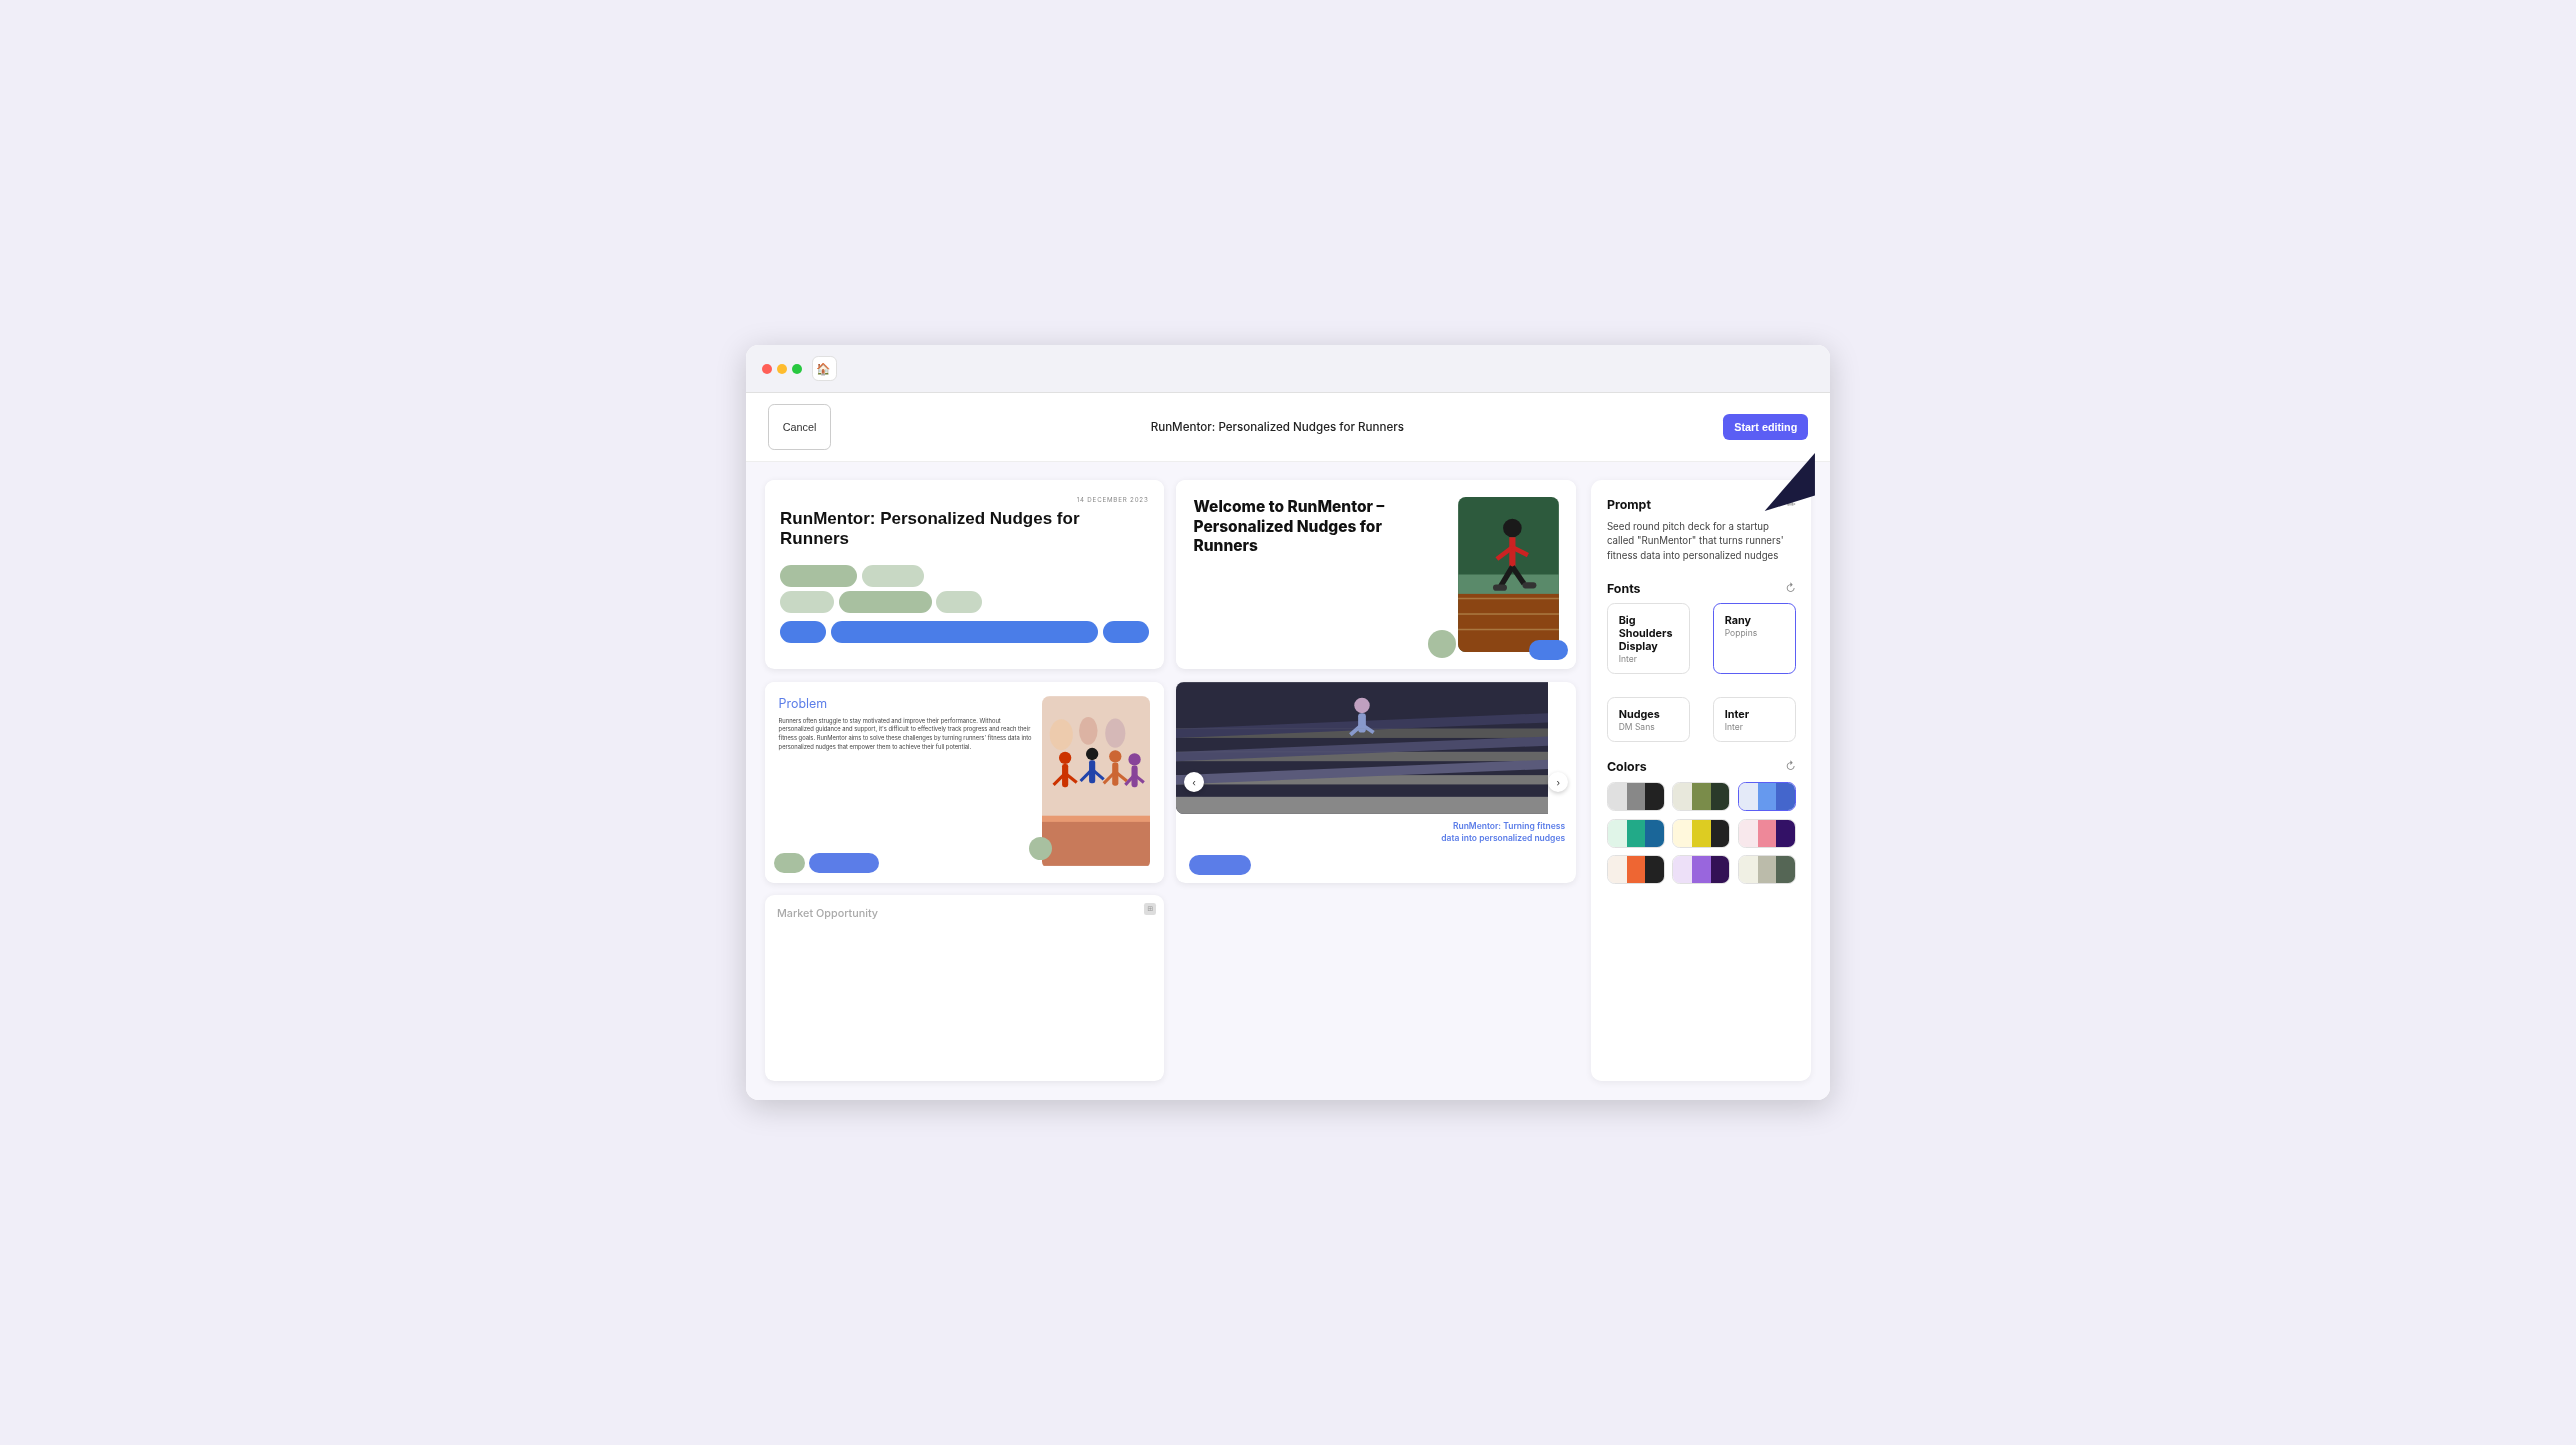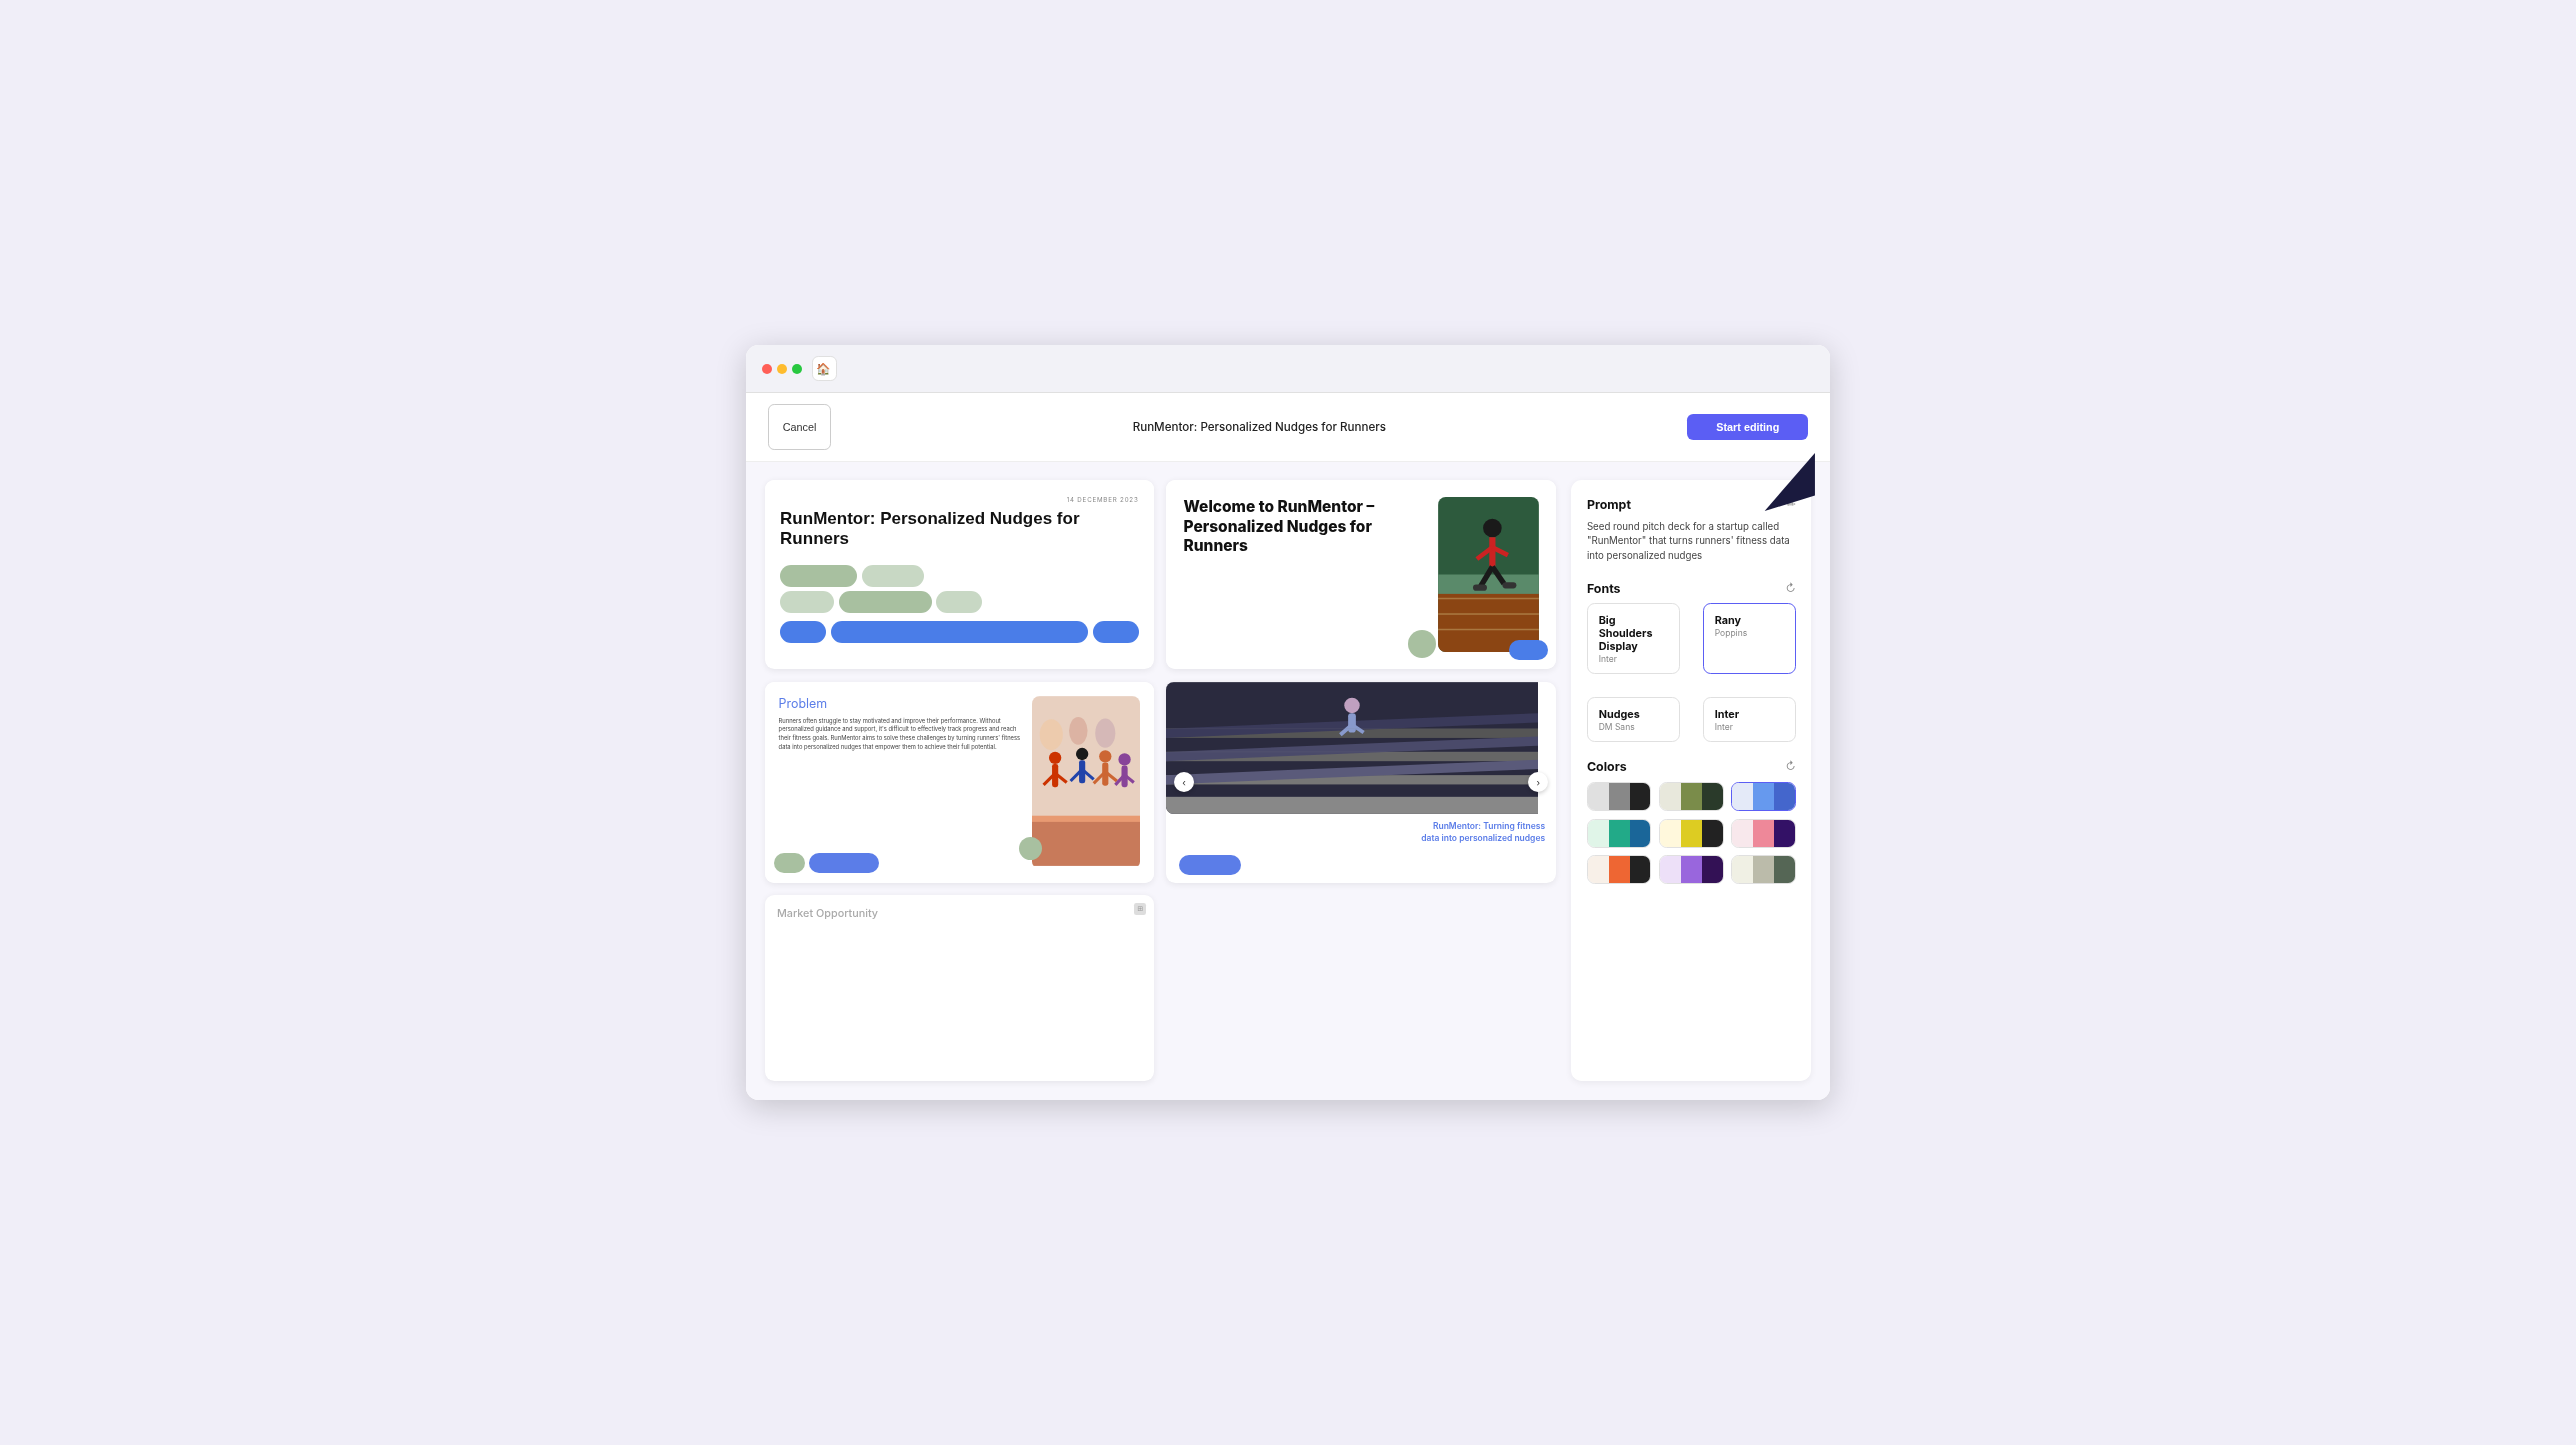--- a/index.html
+++ b/index.html
@@ -70,21 +70,21 @@
     .page-title {
       font-size: 11.6px;
       font-weight: 500;
       color: #222;
     }
     .start-editing-btn {
       background: #5b5ef4;
       color: #fff;
       border: none;
       border-radius: 6.2px;
-      padding: 7px 29px;
+      padding: 7px 11px;
       font-size: 10.8px;
       font-weight: 600;
       cursor: pointer;
     }
     .main-area {
       display: flex;
       gap: 0;
       padding: 18.6px;
       gap: 15.5px;
     }
@@ -217,21 +217,21 @@
       display: flex;
       align-items: center;
     }
     .partial-title-right {
       font-size: 10.8px;
       color: #5b7de8;
       font-weight: 500;
     }
     
     .right-panel {
-      width: 240px;
+      width: 220px;
       background: #fff;
       border-radius: 10.8px;
       padding: 17px 15.5px;
       box-shadow: 0 1.5px 7.7px rgba(0,0,0,0.06);
       flex-shrink: 0;
       position: relative;
     }
     .panel-section {
       margin-bottom: 17px;
     }

